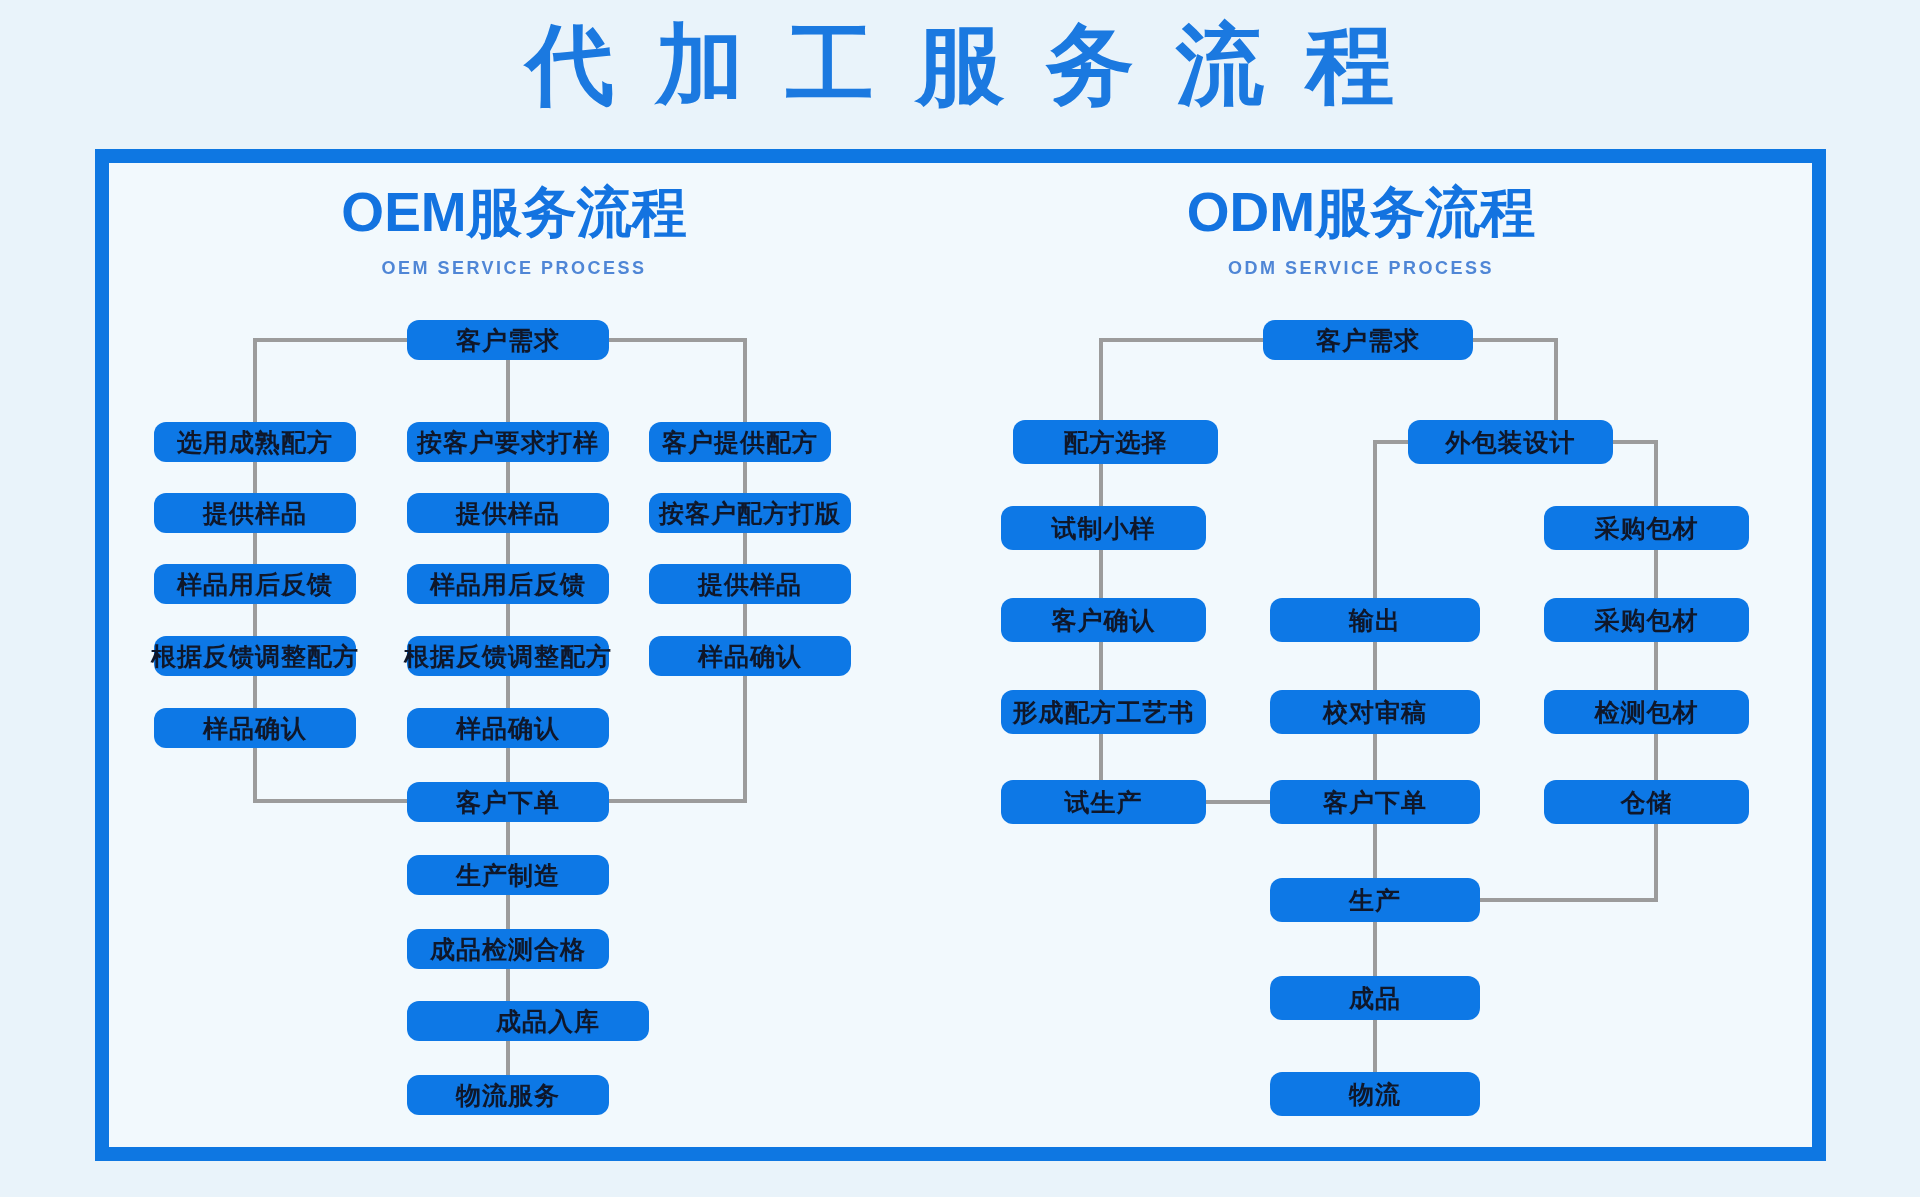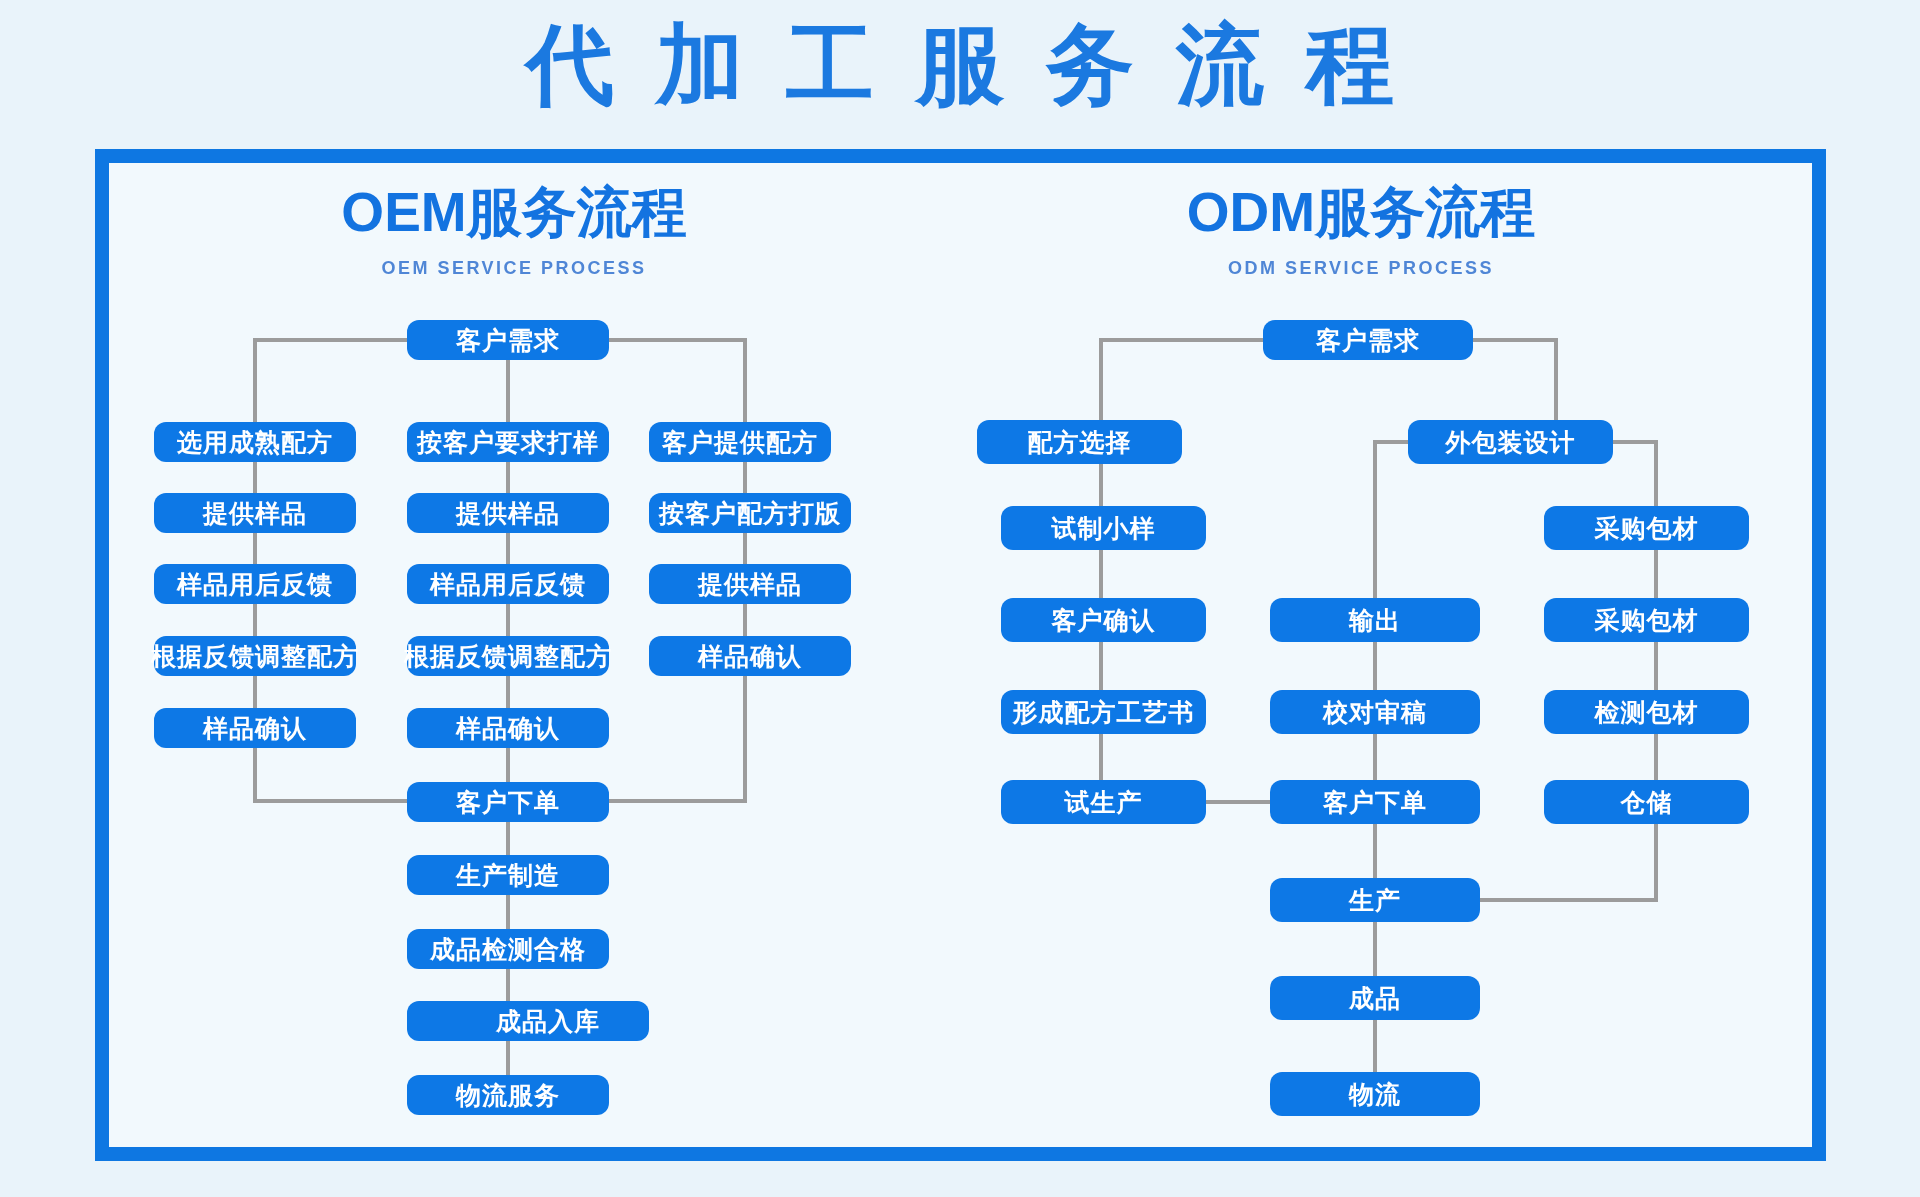--- a/index.html
+++ b/index.html
@@ -9,21 +9,21 @@
   .main-title{position:absolute;left:0;top:6px;width:100%;text-align:center;
         font-size:88px;font-weight:900;color:#1b79e0;letter-spacing:42px;text-indent:42px;
         white-space:nowrap;}
   .panel{position:absolute;left:95px;top:149px;width:1731px;height:1012px;
         box-sizing:border-box;border:14px solid #0e77e2;background:#f2f9fd;}
   .sec-title{position:absolute;width:520px;text-align:center;font-size:55px;
         font-weight:900;color:#1373e0;white-space:nowrap;}
   .sec-sub{position:absolute;width:520px;text-align:center;font-size:18px;
         font-weight:700;color:#4f86d6;letter-spacing:2.5px;white-space:nowrap;}
   .node{position:absolute;height:40px;background:#0d78e6;border-radius:12px;
-        color:#ffffff;font-weight:700;font-size:25px;display:flex;align-items:center;
+        color:#0f172a;font-weight:700;font-size:25px;display:flex;align-items:center;
         justify-content:center;z-index:2;white-space:nowrap;letter-spacing:1px;}
   .node.h44{height:44px;}
   .hline{position:absolute;height:4px;background:#9c9c9c;z-index:1;}
   .vline{position:absolute;width:4px;background:#9c9c9c;z-index:1;}
 </style>
 </head>
 <body>
 
 <div class="stage">
 
@@ -74,21 +74,21 @@
   <div class="node" style="left:649px;top:564px;width:202px;">提供样品</div>
   <div class="node" style="left:649px;top:636px;width:202px;">样品确认</div>
 
   <div class="node" style="left:407px;top:782px;width:202px;">客户下单</div>
   <div class="node" style="left:407px;top:855px;width:202px;">生产制造</div>
   <div class="node" style="left:407px;top:929px;width:202px;">成品检测合格</div>
   <div class="node" style="left:407px;top:1001px;width:202px;padding-left:40px;">成品入库</div>
   <div class="node" style="left:407px;top:1075px;width:202px;">物流服务</div>
 
   <div class="node" style="left:1263px;top:320px;width:210px;">客户需求</div>
-  <div class="node h44" style="left:977px;top:420px;width:205px;">配方选择</div>
+  <div class="node h44" style="left:1013px;top:420px;width:205px;">配方选择</div>
   <div class="node h44" style="left:1408px;top:420px;width:205px;">外包装设计</div>
 
   <div class="node h44" style="left:1001px;top:506px;width:205px;">试制小样</div>
   <div class="node h44" style="left:1001px;top:598px;width:205px;">客户确认</div>
   <div class="node h44" style="left:1001px;top:690px;width:205px;">形成配方工艺书</div>
   <div class="node h44" style="left:1001px;top:780px;width:205px;">试生产</div>
 
   <div class="node h44" style="left:1270px;top:598px;width:210px;">输出</div>
   <div class="node h44" style="left:1270px;top:690px;width:210px;">校对审稿</div>
   <div class="node h44" style="left:1270px;top:780px;width:210px;">客户下单</div>

